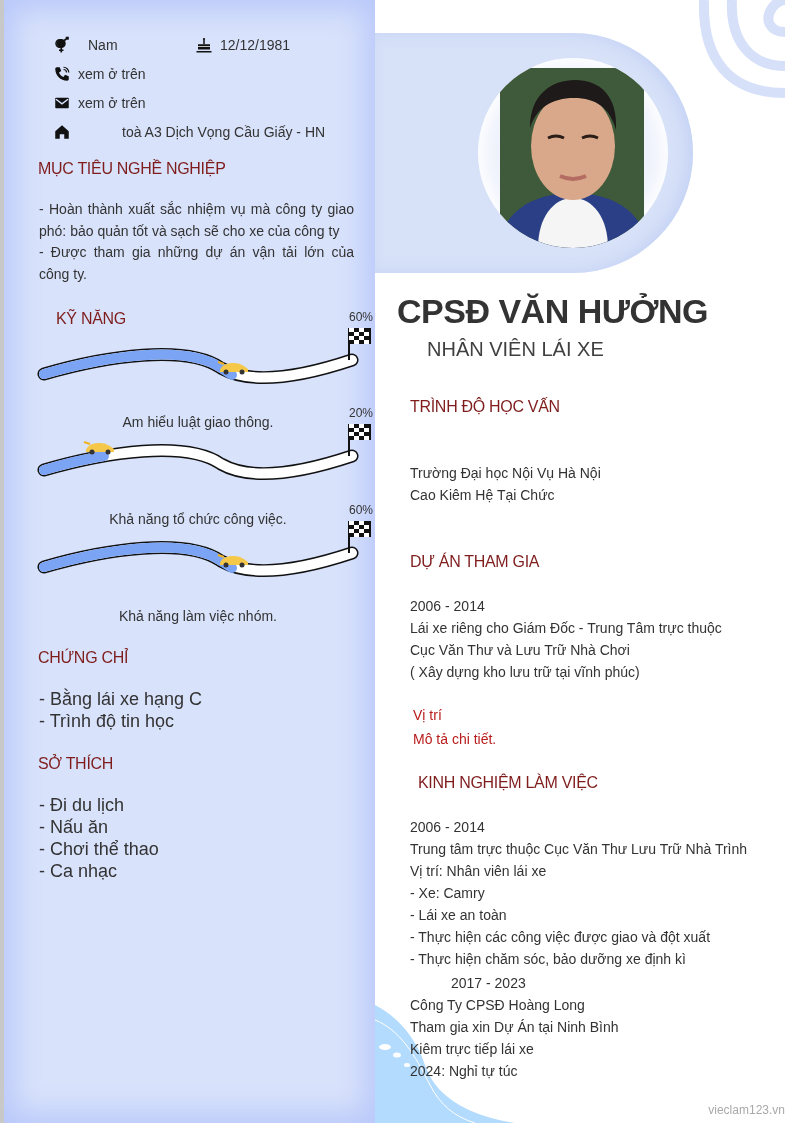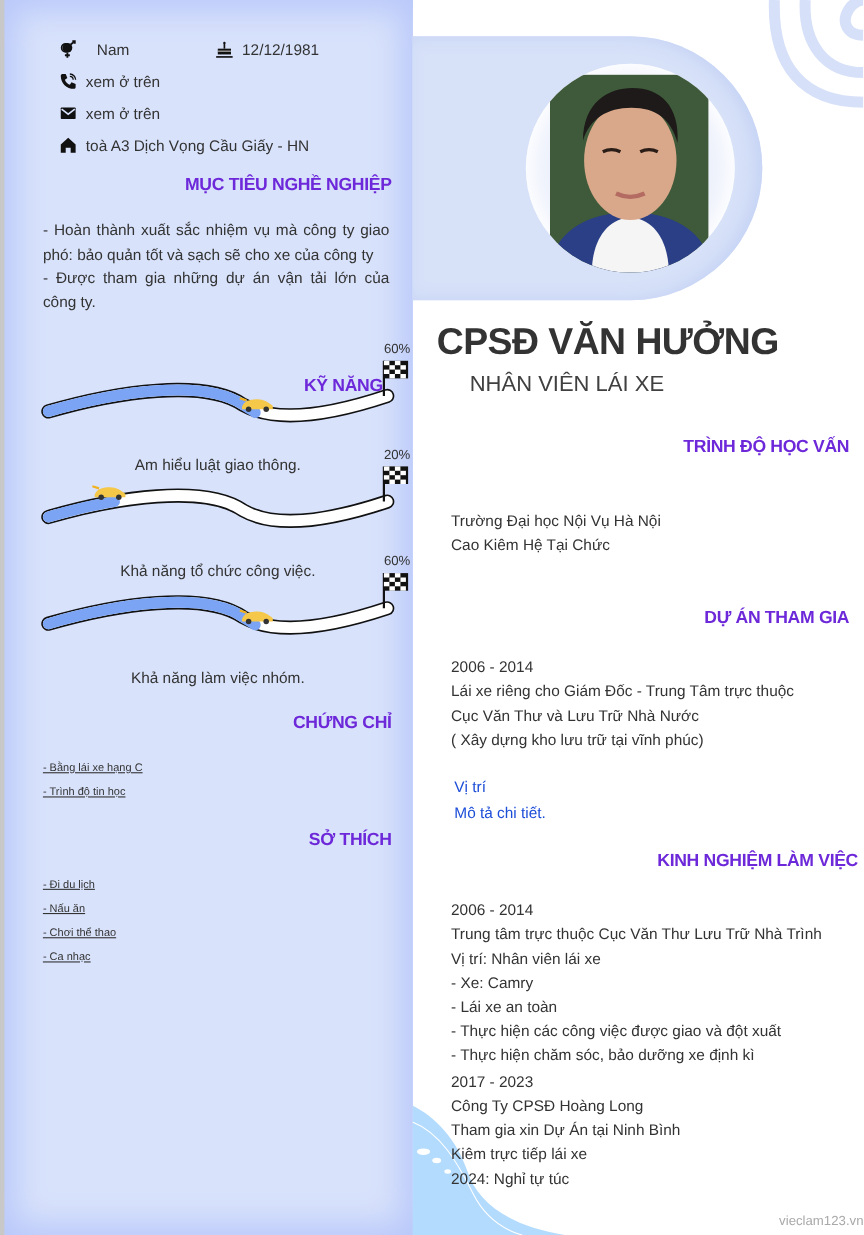--- a/index.html
+++ b/index.html
@@ -2,32 +2,32 @@
 <html><head>
 <meta charset="utf-8">
 <style>
   html, body { margin:0; padding:0; }
   body { width:785px; height:1123px; position:relative; overflow:hidden; background:#ffffff; font-family:"Liberation Sans", sans-serif; color:#222; }
   .page { position:absolute; left:0; top:0; width:785px; height:1123px; }
   .sidebar { position:absolute; left:0; top:0; width:375px; height:1123px; background:#d8e2fb;
      box-shadow: inset 0 0 28px 10px #b9c8fa; border-left:4px solid #c8c8c8; box-sizing:border-box; border-radius:0 0 0 0; }
   .info-row { position:absolute; display:flex; align-items:center; font-size:14px; color:#333; }
   .info-row svg { width:20px; height:18px; margin-right:6px; }
-  .sec-title { position:absolute; font-weight:bold; font-size:16px; color:#6d28d9; text-align:right; letter-spacing:-0.3px; }
+  .sec-title { position:absolute; font-weight:normal; font-size:16px; color:#7f1d1d; text-align:left; letter-spacing:-0.3px; }
   .para { position:absolute; font-size:14px; line-height:21.5px; color:#333; }
   .justify { text-align:justify; }
   .skill-caption { position:absolute; font-size:14px; color:#333; text-align:center; width:320px; left:38px; }
   .pct { position:absolute; font-size:12px; color:#333; }
-  .list { position:absolute; font-size:10px; line-height:22px; color:#333;text-decoration:underline; }
+  .list { position:absolute; font-size:18px; line-height:22px; color:#333; }
   .photo-band { position:absolute; left:375px; top:33px; width:318px; height:240px; background:#d7e1f8; border-radius:0 120px 120px 0; box-shadow: inset -6px 0 16px #c4d2f4; }
   .photo { position:absolute; left:478px; top:58px; width:190px; height:190px; border-radius:50%; overflow:hidden; background:#eef2fc; box-shadow:0 0 18px 6px #ffffff inset; }
   .name { position:absolute; left:397px; top:292px; font-size:34px; font-weight:bold; color:#333; letter-spacing:-0.5px; }
   .job { position:absolute; left:427px; top:338px; font-size:20px; color:#404040; }
   .rtext { position:absolute; left:410px; font-size:14px; line-height:22px; color:#333; }
-  .placeholder { color:#1d4ed8; }
+  .placeholder { color:#b91c1c; }
   .watermark { position:absolute; right:0; top:1103px; font-size:12px; color:#a9a9a9;margin-left:12px; }
 </style>
 </head>
 <body>
 
 <div class="page">
 
   <div class="sidebar"></div>
 
   <div class="info-row" style="left:52px; top:36px;gap:10px;">
@@ -55,34 +55,34 @@
       </svg>
     <span>xem ở trên</span>
   </div>
   <div class="info-row" style="left:52px; top:94px;">
     <svg viewBox="0 0 24 24">
         <rect x="3" y="5" width="18" height="14" rx="1" fill="#111"></rect>
         <path d="M4 7l8 6 8-6" stroke="#d8e2fb" stroke-width="2" fill="none"></path>
       </svg>
     <span>xem ở trên</span>
   </div>
-  <div class="info-row" style="left:52px; top:123px;">
+  <div class="info-row" style="left:52px; top:123px;gap:44px;">
     <svg viewBox="0 0 24 24">
         <path d="M12 3L3 11v10h6v-6h6v6h6V11z" fill="#111"></path>
       </svg>
     <span>toà A3 Dịch Vọng Cầu Giấy - HN</span>
   </div>
 
   <div class="sec-title" style="left:38px; width:318px; top:160px;">MỤC TIÊU NGHỀ NGHIỆP</div>
   <div class="para justify" style="left:39px; width:315px; top:199px;">
     <div>- Hoàn thành xuất sắc nhiệm vụ mà công ty giao phó: bảo quản tốt và sạch sẽ cho xe của công ty</div>
     <div>- Được tham gia những dự án vận tải lớn của công ty.</div>
   </div>
 
-  <div class="sec-title" style="left:30px; width:318px; top:310px;margin-top:32px;">KỸ NĂNG</div>
+  <div class="sec-title" style="left:56px; width:318px; top:310px;">KỸ NĂNG</div>
 
   <div class="pct" style="left:349px; top:310px;">60%</div>
   <svg style="position:absolute; left:36px; top:322px;" width="342" height="68" viewBox="0 0 342 68">
     <path d="M8 52 C70 34,150 22,185 46 C220 66,280 50,316 38" stroke="#111" stroke-width="13" fill="none" stroke-linecap="round"></path>
     <path d="M8 52 C70 34,150 22,185 46 C220 66,280 50,316 38" stroke="#fff" stroke-width="10" fill="none" stroke-linecap="round"></path>
     <path d="M8 52 C70 34,150 22,185 46 C191 50,195 52,196 53" stroke="#7ba4f5" stroke-width="10" fill="none" stroke-linecap="round"></path>
     <line x1="313" y1="38" x2="313" y2="6" stroke="#111" stroke-width="2"></line>
     <g>
       <rect x="313" y="6" width="22" height="16" fill="#111"></rect>
       <rect x="313" y="6" width="5" height="4" fill="#fff"></rect>
@@ -202,38 +202,38 @@
   <div class="sec-title" style="left:410px; width:362px; top:398px;">TRÌNH ĐỘ HỌC VẤN</div>
   <div class="rtext" style="top:462px;">
     <div>Trường Đại học Nội Vụ Hà Nội</div>
     <div>Cao Kiêm Hệ Tại Chức</div>
   </div>
 
   <div class="sec-title" style="left:410px; width:362px; top:553px;">DỰ ÁN THAM GIA</div>
   <div class="rtext" style="top:595px;">
     <div>2006 - 2014</div>
     <div>Lái xe riêng cho Giám Đốc  - Trung Tâm trực thuộc</div>
-    <div>Cục Văn Thư và Lưu Trữ Nhà Nước</div>
+    <div>Cục Văn Thư và Lưu Trữ Nhà Chơi</div>
     <div>( Xây dựng kho lưu trữ tại vĩnh phúc)</div>
   </div>
   <div class="rtext placeholder" style="top:704px; left:413px;">
     <div>Vị trí</div>
     <div style="margin-top:2px;">Mô tả chi tiết.</div>
   </div>
 
   <div class="sec-title" style="left:418px; width:362px; top:774px;">KINH NGHIỆM LÀM VIỆC</div>
   <div class="rtext" style="top:816px;">
     <div>2006 - 2014</div>
     <div>Trung tâm trực thuộc Cục Văn Thư Lưu Trữ Nhà Trình</div>
     <div>Vị trí: Nhân viên lái xe</div>
     <div>- Xe: Camry</div>
     <div>- Lái xe an toàn</div>
     <div>- Thực hiện các công việc được giao và đột xuất</div>
     <div>- Thực hiện chăm sóc, bảo dưỡng xe định kì</div>
-    <div style="margin-top:2px;">2017 - 2023</div>
+    <div style="margin-top:2px;margin-left:41px;">2017 - 2023</div>
     <div>Công Ty CPSĐ Hoàng Long</div>
     <div>Tham gia xin Dự Án tại Ninh Bình</div>
     <div>Kiêm trực tiếp lái xe</div>
     <div>2024: Nghỉ tự túc</div>
   </div>
 
   <div class="watermark">vieclam123.vn</div>
 </div>
 
 </body></html>

